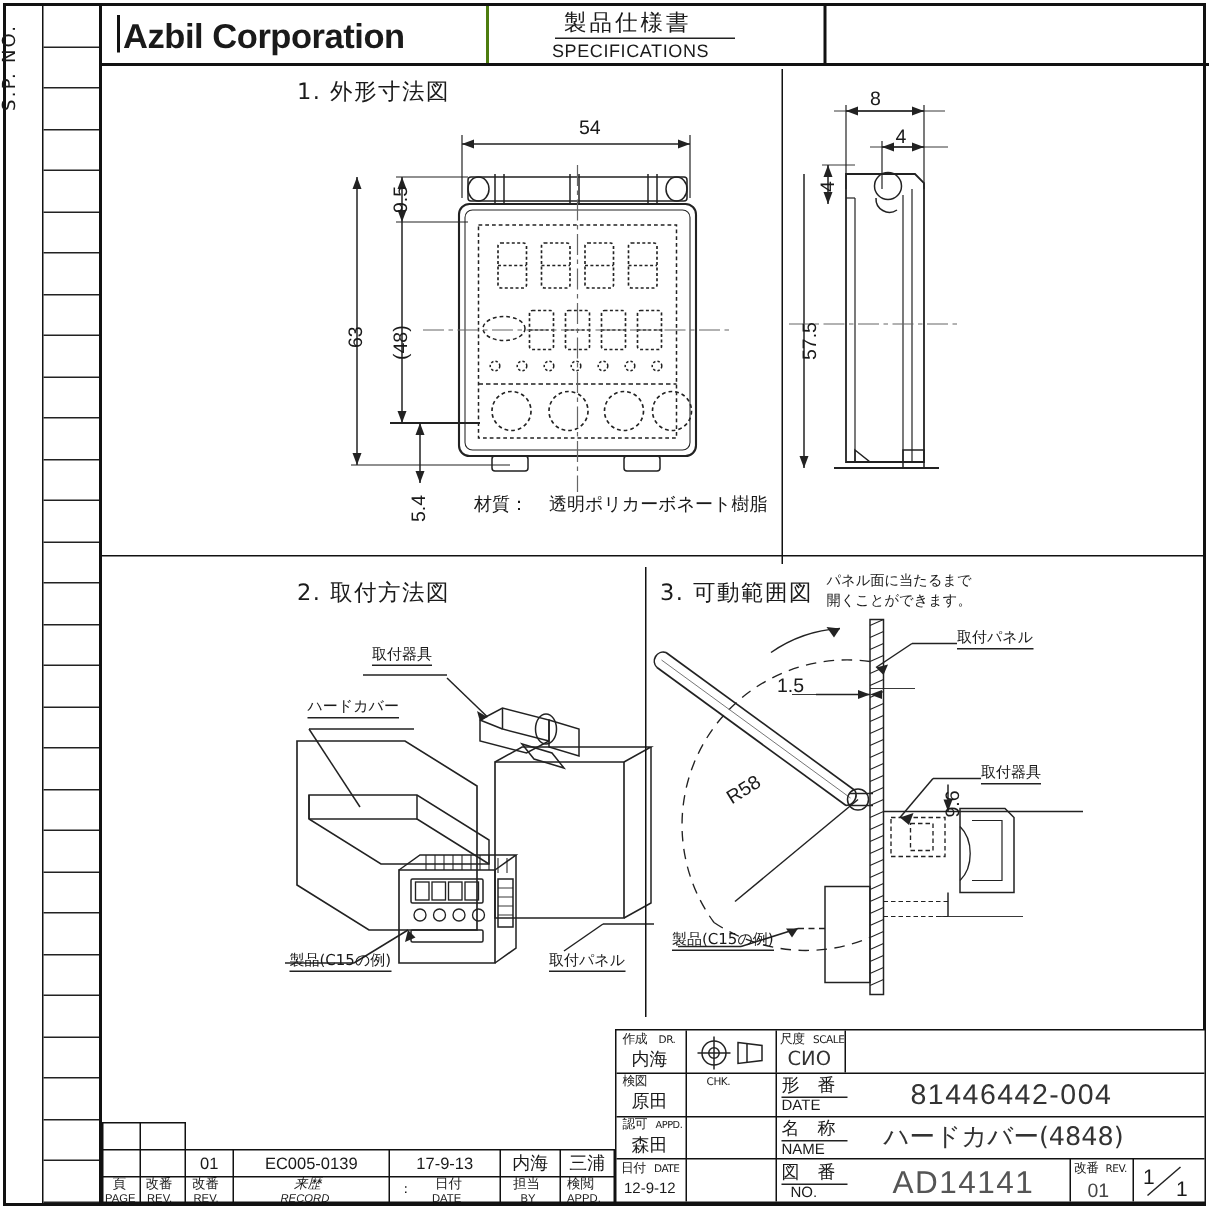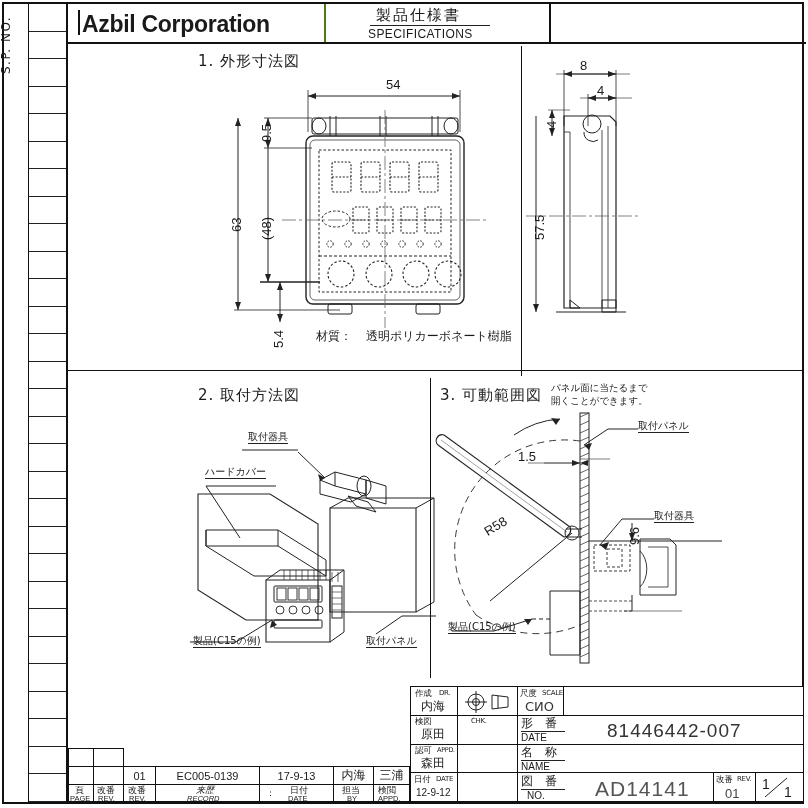--- a/index.html
+++ b/index.html
@@ -495,32 +495,33 @@
     <div class="tbcell" style="left:2px;top:30px;width:44px;height:26px;">
       <div class="txt tbsm jp" style="left:2px;top:0px;">検図</div>
       <div class="txt tbsm" style="left:26px;top:1px;font-size:7px;margin-left:32px;">CHK.</div>
       <div class="txt tbjp jp" style="left:8px;top:11px;">原田</div>
     </div>
     <div class="tbcell" style="left:110px;top:30px;width:50px;height:26px;">
       <div class="txt tbjp jp" style="left:0px;top:0px;">形　番</div>
       <div class="ln hln" style="left:0px;top:14px;width:44px;"></div>
       <div class="txt" style="left:0px;top:16px;font-size:10px;font-family:'Liberation Sans',sans-serif;">DATE</div>
     </div>
-    <div class="txt tbbig" style="left:196px;top:34px;">81446442-007</div>
+    <div class="txt tbbig" style="left:196px;top:34px;">81446442-004</div>
 
     <div class="tbcell" style="left:2px;top:59px;width:44px;height:25px;">
       <div class="txt tbsm jp" style="left:2px;top:0px;">認可</div>
       <div class="txt tbsm" style="left:24px;top:1px;font-size:6.5px;">APPD.</div>
       <div class="txt tbjp jp" style="left:8px;top:11px;">森田</div>
     </div>
     <div class="tbcell" style="left:110px;top:59px;width:50px;height:25px;">
       <div class="txt tbjp jp" style="left:0px;top:0px;">名　称</div>
       <div class="ln hln" style="left:0px;top:14px;width:44px;"></div>
       <div class="txt" style="left:0px;top:16px;font-size:10px;font-family:'Liberation Sans',sans-serif;">NAME</div>
     </div>
+    <div class="txt jp" style="left:178px;top:63px;font-size:17px;color:#333;">ハードカバー(4848)</div>
 
     <div class="tbcell" style="left:2px;top:88px;width:44px;height:26px;">
       <div class="txt tbsm jp" style="left:1px;top:0px;">日付</div>
       <div class="txt tbsm" style="left:23px;top:1px;font-size:7px;">DATE</div>
       <div class="txt" style="left:3px;top:13px;font-size:10px;font-family:'Liberation Sans',sans-serif;">12-9-12</div>
     </div>
     <div class="tbcell" style="left:110px;top:88px;width:50px;height:26px;">
       <div class="txt tbjp jp" style="left:0px;top:0px;">図　番</div>
       <div class="ln hln" style="left:0px;top:14px;width:44px;"></div>
       <div class="txt" style="left:6px;top:16px;font-size:10px;font-family:'Liberation Sans',sans-serif;">NO.</div>

